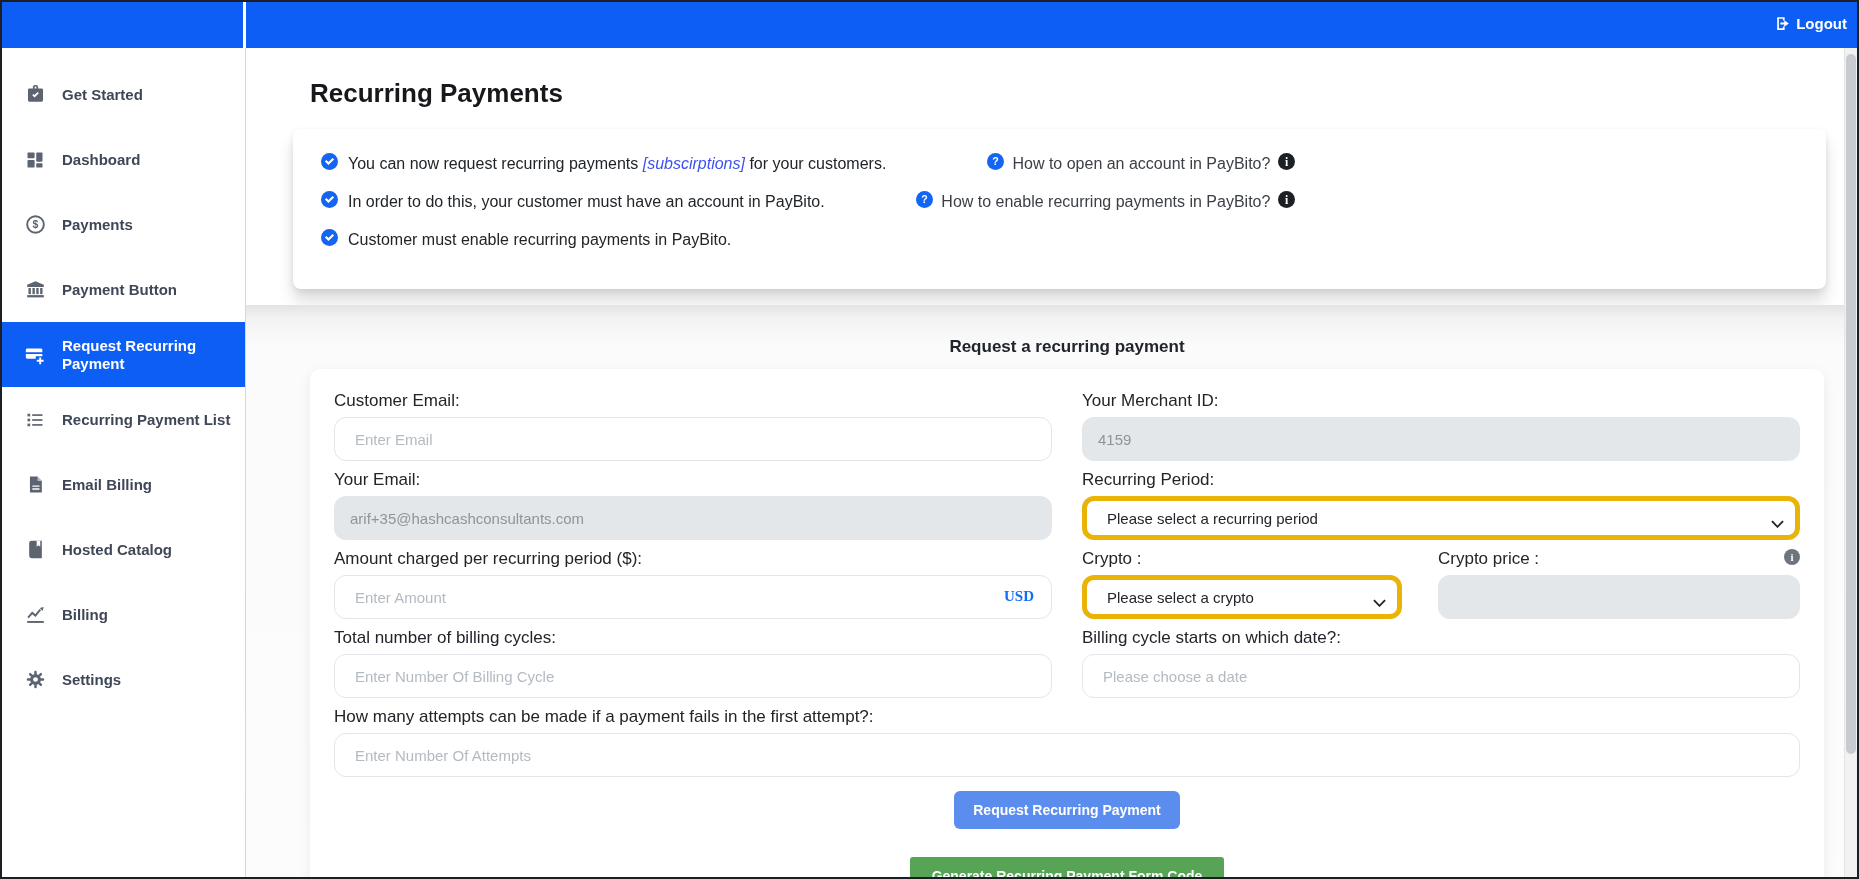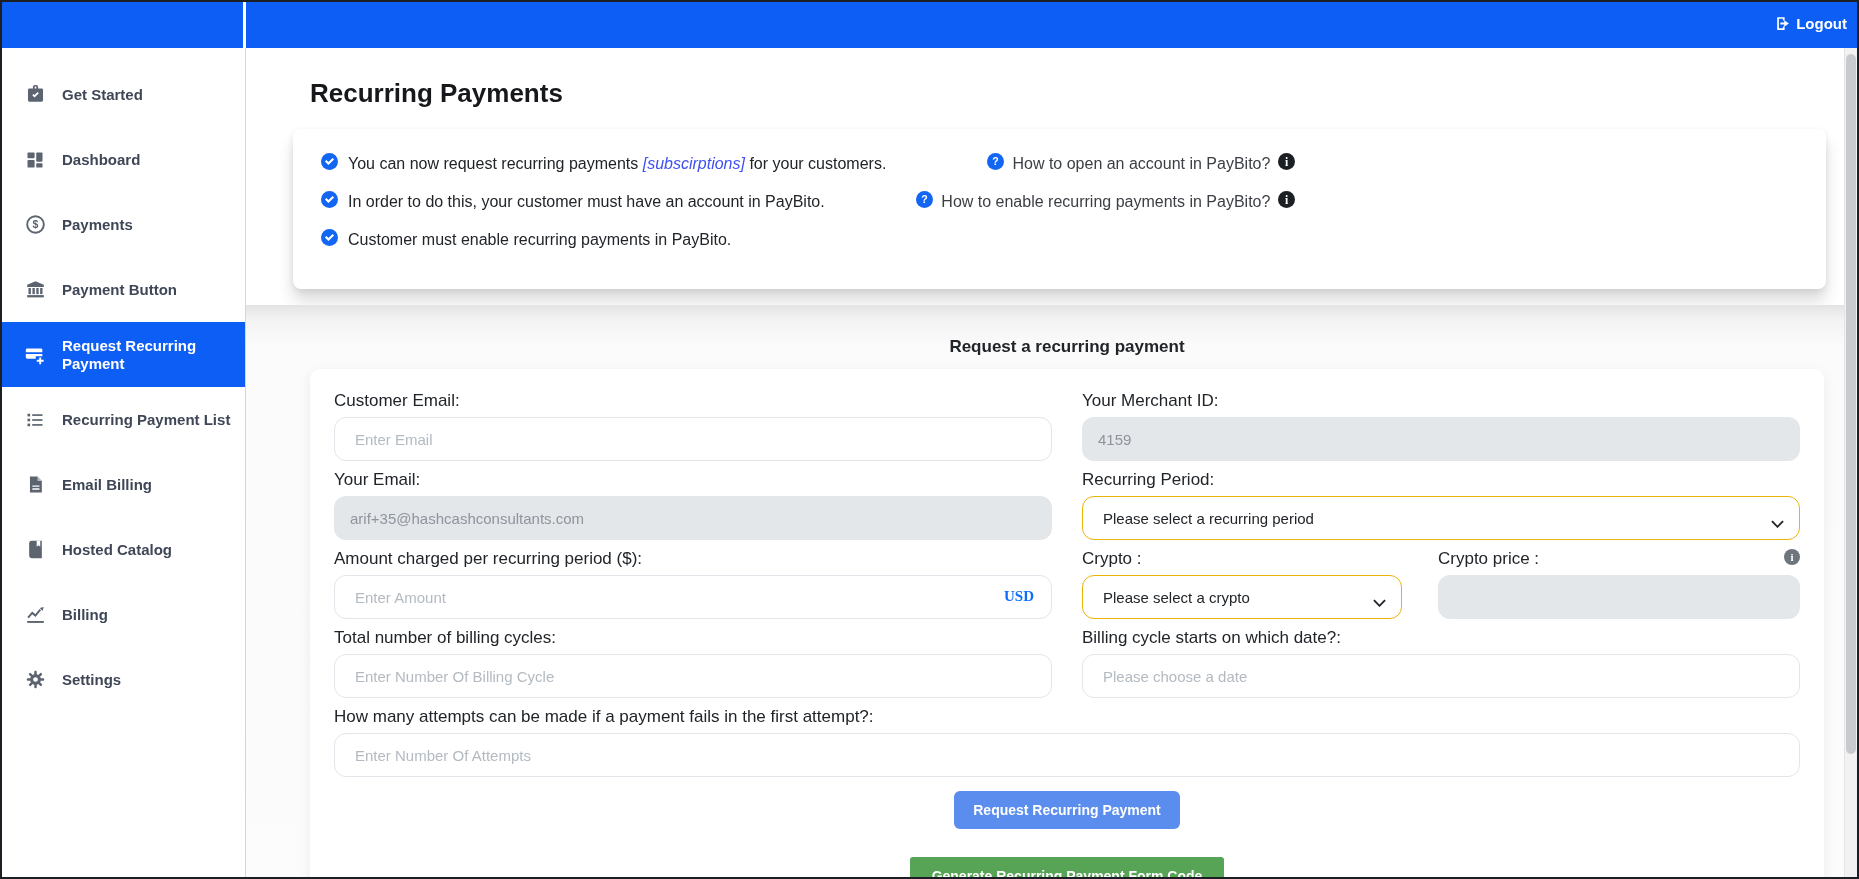--- a/index.html
+++ b/index.html
@@ -86,21 +86,21 @@
   .text-input, .select-input, .disabled-input {
     width: 100%; height: 44px; border-radius: 12px;
     font-size: 15px; padding: 0 20px;
     font-family: "Liberation Sans", sans-serif;
   }
   .text-input { border: 1px solid #e2e6ea; background: #fff; color: #495057; }
   .text-input::placeholder { color: #b3bac1; }
   .disabled-input { border: none; background: #e4e7ea; color: #8d949c; padding-left: 16px; }
   .select-wrap { position: relative; }
   .select-input {
-    border: 1px solid #eab308; background: #fff; color: #212529;
+    border: 5px solid #eab308; background: #fff; color: #212529;
     appearance: none; -webkit-appearance: none; -moz-appearance: none;
     cursor: pointer;
   }
   .select-chevron { position: absolute; right: 16px; top: 18px; pointer-events: none; }
 
   .amount-wrap { position: relative; }
   .currency-tag {
     position: absolute; right: 18px; top: 13px;
     color: #0d6efd; font-weight: bold; font-size: 15px; font-family: Liberation Serif, serif;
   }

